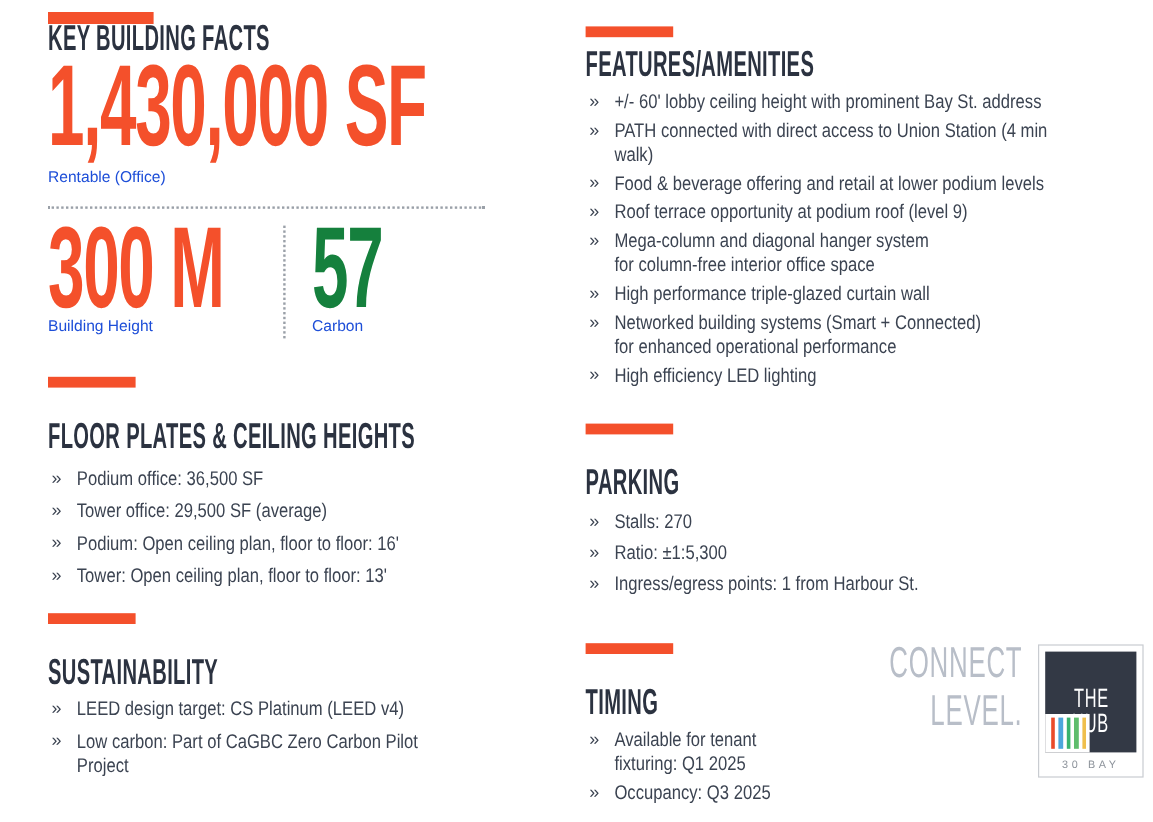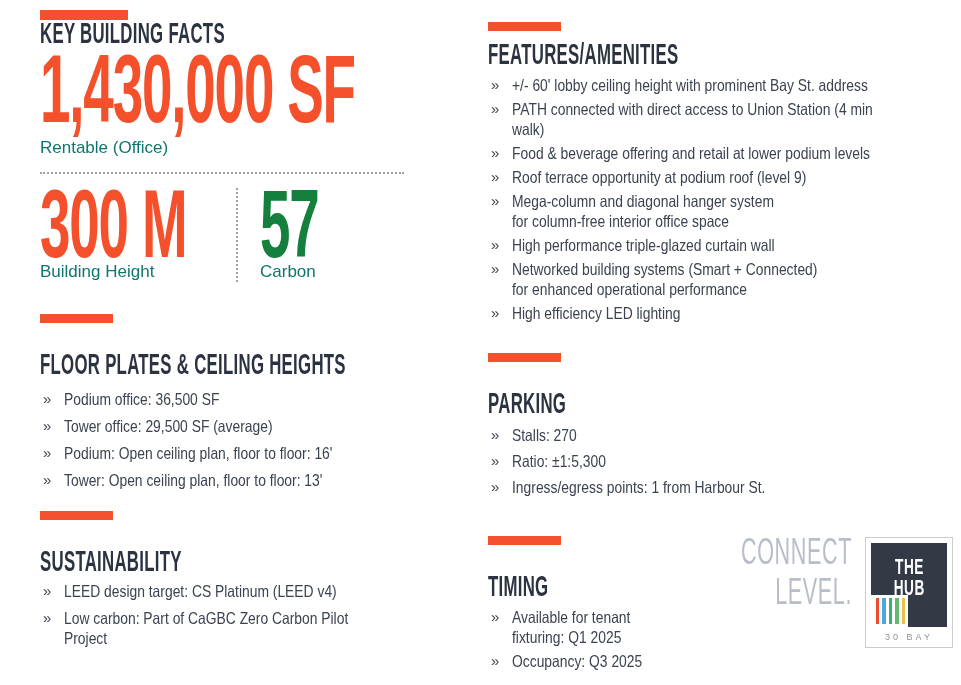--- a/index.html
+++ b/index.html
@@ -16,21 +16,21 @@
 
   .abar { width: 73px; height: 9px; background: #F4502B; }
   .abar-lg { width: 88px; height: 10px; }
 
   h1, h2 { margin: 0; font-size: 30px; line-height: 26px; font-weight: 700; color: #2B3240; }
   h2 { line-height: 26px; }
   .cond { display: inline-block; transform: scaleX(.56); transform-origin: 0 50%; white-space: nowrap; letter-spacing: .5px; }
 
   .big-num { font-size: 96px; line-height: 74px; font-weight: 700; color: #F4502B; margin-top: 6px; }
   .num-cond { display: inline-block; transform: scaleX(.57); transform-origin: 0 50%; white-space: nowrap; letter-spacing: -2px; }
-  .stat-label { font-size: 17px; line-height: 20px; color: #0f766e; margin-top: 12px; }
+  .stat-label { font-size: 13px; line-height: 20px; color: #1d4ed8; margin-top: 12px; }
 
   .dotted-rule { border: none; border-top: 2px dotted #9AA0A8; width: 364px; margin: 14px 0 0 0; }
 
   .stats { display: flex; margin-top: 14px; }
   .stat { }
   .stat-first { width: 198px; border-right: 2px dotted #9AA0A8; }
   .stat-second { padding-left: 22px; }
   .stat .big-num { margin-top: 0; line-height: 72px; }
   .stat .stat-label { margin-top: 2px; }
 
@@ -64,21 +64,21 @@
   }
   .tagline-line { display: block; }
   .cond-right { display: inline-block; transform: scaleX(.6); transform-origin: 100% 50%; letter-spacing: 1px; white-space: nowrap; }
 
   .logo {
     position: absolute; left: 865px; top: 537px;
     width: 88px; height: 111px;
     background: #fff; border: 1px solid #C9CCD1; padding: 5px;
   }
   .logo-dark { background: #333945; height: 84px; position: relative; }
-  .logo-name { color: #ffffff; font-weight: 700; font-size: 22px; line-height: 21px; text-align: center; padding-top: 13px; }
+  .logo-name { color: #ffffff; font-weight: 400; font-size: 22px; line-height: 21px; text-align: center; padding-top: 28px; }
   .logo-name .cond-c { display: inline-block; transform: scaleX(.62); transform-origin: 50% 50%; letter-spacing: 1px; }
   .logo-bars {
     position: absolute; left: 0; bottom: 0;
     width: 37px; height: 32px; background: #ffffff;
     display: flex; align-items: stretch; gap: 3px; padding: 3px 3px 3px 5px;
   }
   .lbar { flex: 1 1 auto; }
   .logo-caption { text-align: center; margin-top: 5px; font-size: 9px; letter-spacing: 3px; color: #8D939B; white-space: nowrap; }
 </style>
 </head>

